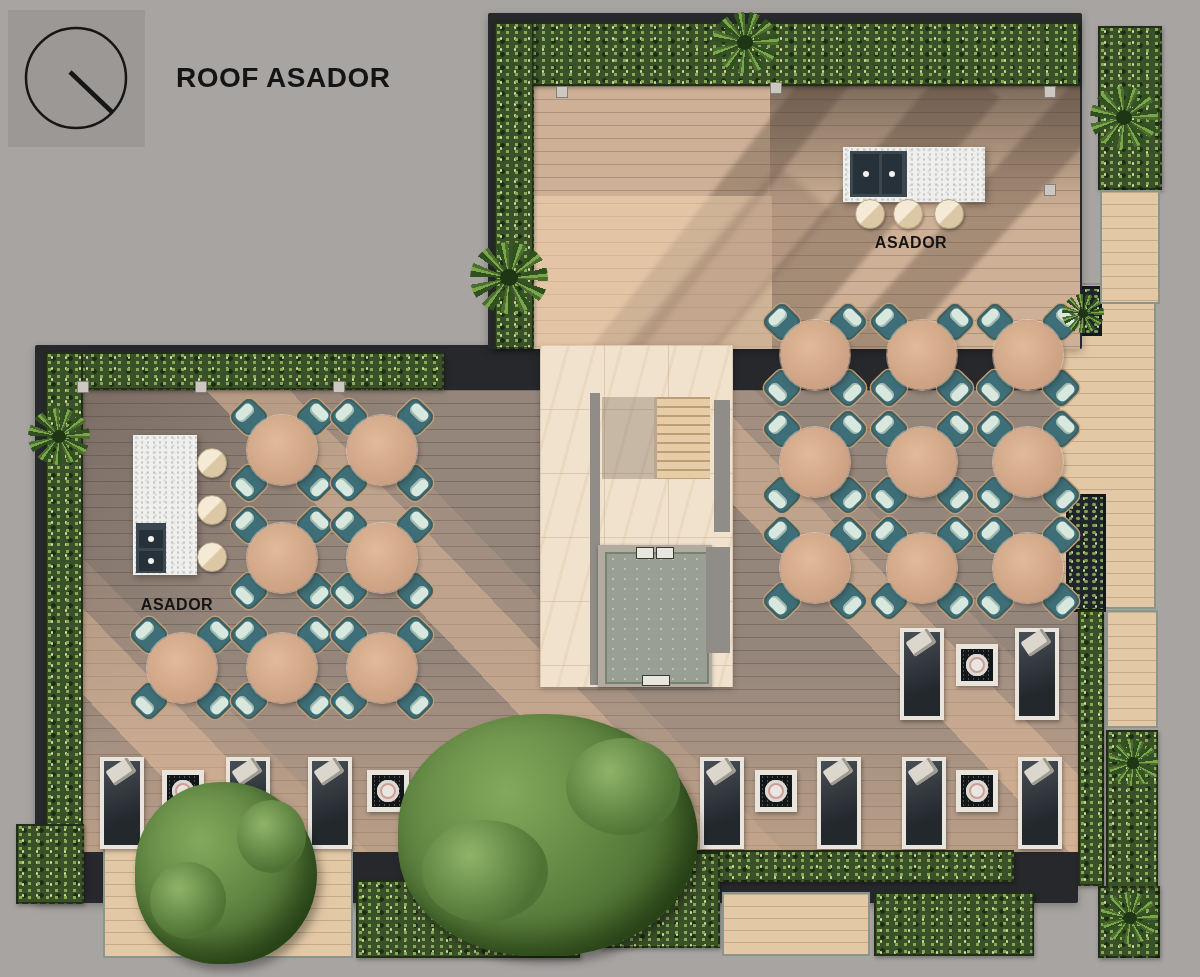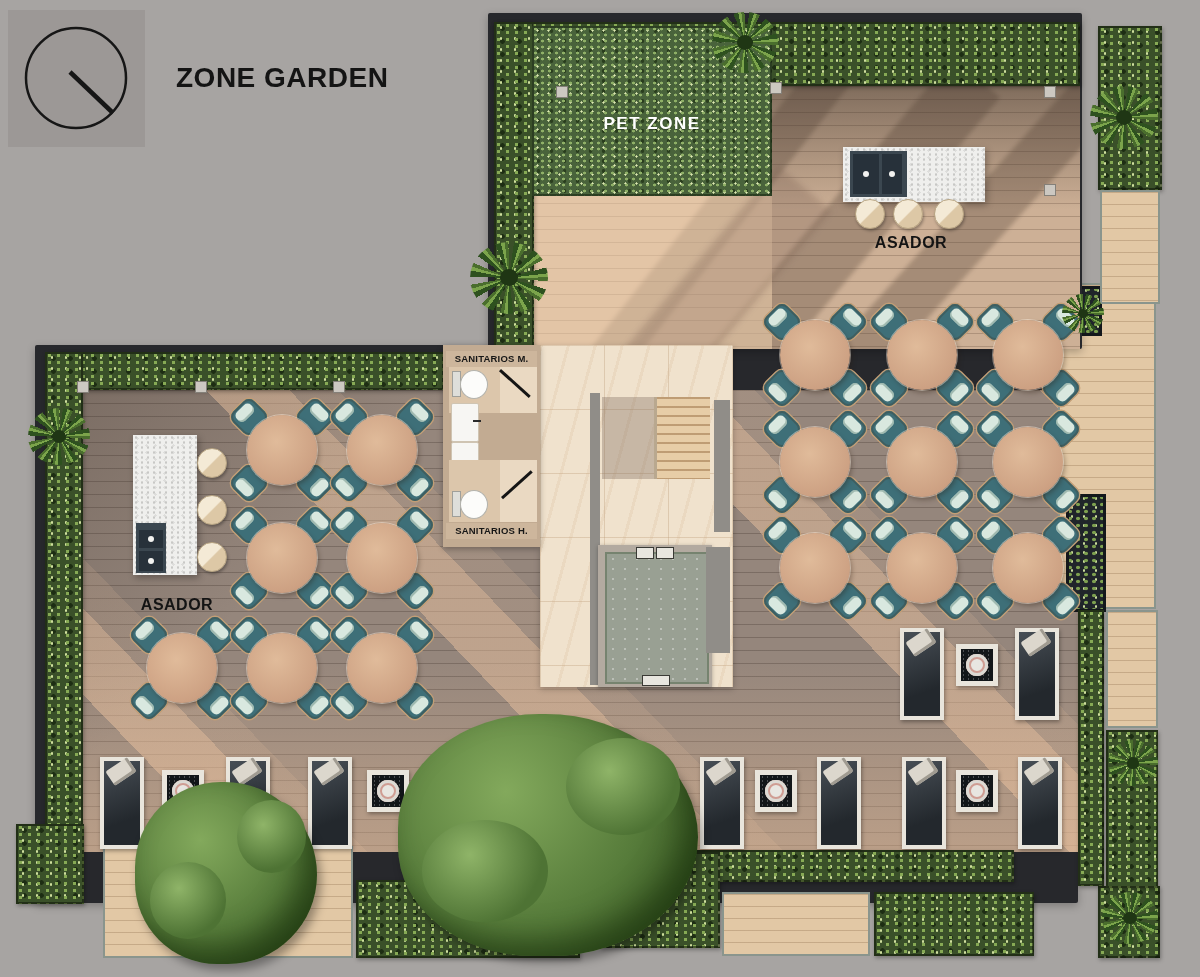--- a/index.html
+++ b/index.html
@@ -122,21 +122,21 @@
 <body>
 
 <div id="plan">
 
   <div class="abs compass-box">
     <svg width="137" height="137" viewBox="0 0 137 137">
       <circle cx="68" cy="68" r="50" fill="none" stroke="#161616" stroke-width="2.5"></circle>
       <line x1="62" y1="62" x2="105" y2="103" stroke="#161616" stroke-width="4.5"></line>
     </svg>
   </div>
-  <div class="abs title t2">ZONE GARDEN</div>
+  <div class="abs title t2">ROOF ASADOR</div>
 
   <div class="abs frame" style="left:35px;top:345px;width:1043px;height:558px;"></div>
   <div class="abs deck-dark" style="left:82px;top:390px;width:996px;height:462px;"></div>
   <div class="abs clip lower-sun" style="left:82px;top:390px;width:996px;height:462px;"></div>
   <div class="abs hedge" style="left:52px;top:352px;width:392px;height:38px;"></div>
   <div class="abs hedge" style="left:45px;top:352px;width:38px;height:502px;"></div>
   <div class="abs hedge" style="left:600px;top:850px;width:414px;height:32px;"></div>
 
   <div class="abs hedge" style="left:16px;top:824px;width:68px;height:80px;"></div>
   <div class="abs deck-light" style="left:103px;top:846px;width:250px;height:112px;"></div>
@@ -158,23 +158,20 @@
   <div class="abs clip" style="left:534px;top:86px;width:546px;height:263px;">
     <div class="abs shade-top" style="left:236px;top:0;width:310px;height:124px;"></div>
     <div class="abs branch" style="left:150px;top:-60px;width:42px;height:420px;transform:rotate(38deg);"></div>
     <div class="abs branch" style="left:270px;top:-60px;width:62px;height:440px;transform:rotate(40deg);"></div>
     <div class="abs branch" style="left:400px;top:-70px;width:50px;height:460px;transform:rotate(42deg);"></div>
     <div class="abs sunwash" style="left:-2px;top:110px;width:240px;height:153px;"></div>
     <div class="abs band-dark" style="left:120px;top:60px;width:70px;height:360px;transform:rotate(40deg);"></div>
   </div>
   <div class="abs hedge" style="left:494px;top:22px;width:586px;height:64px;"></div>
   <div class="abs hedge" style="left:494px;top:22px;width:40px;height:327px;"></div>
-  <div class="abs petzone" style="left:532px;top:26px;width:240px;height:170px;">
-    <div class="pet-label">PET ZONE</div>
-  </div>
   <div class="abs hedge" style="left:1098px;top:26px;width:64px;height:164px;"></div>
   <div class="abs deck-light" style="left:1100px;top:190px;width:60px;height:114px;"></div>
 
   <div class="abs island" style="left:843px;top:147px;width:142px;height:55px;">
     <div class="abs grill" style="left:7px;top:4px;width:57px;height:46px;">
       <div class="grillpanel" style="left:3px;top:3px;width:26px;height:40px;"></div>
       <div class="grillpanel" style="left:32px;top:3px;width:20px;height:40px;"></div>
     </div>
   </div>
 
@@ -185,38 +182,20 @@
   <div class="abs stairdivider" style="left:654px;top:397px;width:3px;height:82px;"></div>
   <div class="abs elev-outer" style="left:598px;top:545px;width:114px;height:142px;">
     <div class="abs elev-car" style="left:7px;top:7px;width:100px;height:128px;"></div>
     <div class="abs elev-door" style="left:38px;top:2px;width:16px;height:10px;"></div>
     <div class="abs elev-door" style="left:58px;top:2px;width:16px;height:10px;"></div>
     <div class="abs elev-door" style="left:44px;top:130px;width:26px;height:9px;"></div>
   </div>
   <div class="abs wallgray" style="left:714px;top:400px;width:16px;height:132px;"></div>
   <div class="abs wallgray" style="left:706px;top:547px;width:24px;height:106px;"></div>
 
-  <div class="abs bathblock" style="left:443px;top:345px;width:97px;height:202px;">
-    <div class="abs bathfloor" style="left:6px;top:6px;width:88px;height:62px;"></div>
-    <div class="abs marblestrip" style="left:57px;top:6px;width:37px;height:62px;"></div>
-    <div class="abs bathlabel" style="left:3px;top:6px;width:91px;height:16px;">SANITARIOS M.</div>
-    <div class="abs toilet-tank" style="left:9px;top:26px;width:7px;height:24px;"></div>
-    <div class="abs toilet-bowl" style="left:17px;top:25px;width:26px;height:27px;"></div>
-    <div class="abs doorleaf" style="left:58px;top:24px;width:40px;height:3px;transform:rotate(42deg);transform-origin:left top;"></div>
-    <div class="abs vanity" style="left:8px;top:58px;width:26px;height:37px;"></div>
-    <div class="abs faucet" style="left:30px;top:75px;width:8px;height:2px;"></div>
-    <div class="abs vanity" style="left:8px;top:97px;width:26px;height:41px;"></div>
-    <div class="abs faucet" style="left:30px;top:116px;width:8px;height:2px;"></div>
-    <div class="abs bathfloor" style="left:6px;top:115px;width:88px;height:62px;"></div>
-    <div class="abs marblestrip" style="left:57px;top:115px;width:37px;height:62px;"></div>
-    <div class="abs toilet-tank" style="left:9px;top:146px;width:7px;height:24px;"></div>
-    <div class="abs toilet-bowl" style="left:17px;top:145px;width:26px;height:27px;"></div>
-    <div class="abs doorleaf" style="left:58px;top:152px;width:40px;height:3px;transform:rotate(-42deg);transform-origin:left top;"></div>
-    <div class="abs bathlabel" style="left:3px;top:178px;width:91px;height:16px;">SANITARIOS H.</div>
-  </div>
 
   <div class="abs island" style="left:133px;top:435px;width:64px;height:140px;">
     <div class="abs grill" style="left:3px;top:88px;width:30px;height:50px;">
       <div class="grillpanel" style="left:3px;top:7px;width:24px;height:18px;"></div>
       <div class="grillpanel" style="left:3px;top:28px;width:24px;height:20px;"></div>
     </div>
   </div>
 
   <div class="abs" id="furniture" style="left:0;top:0;width:1200px;height:977px;">
       <div class="chair" style="left: 300px; top: 402px; transform: rotate(45deg);">

